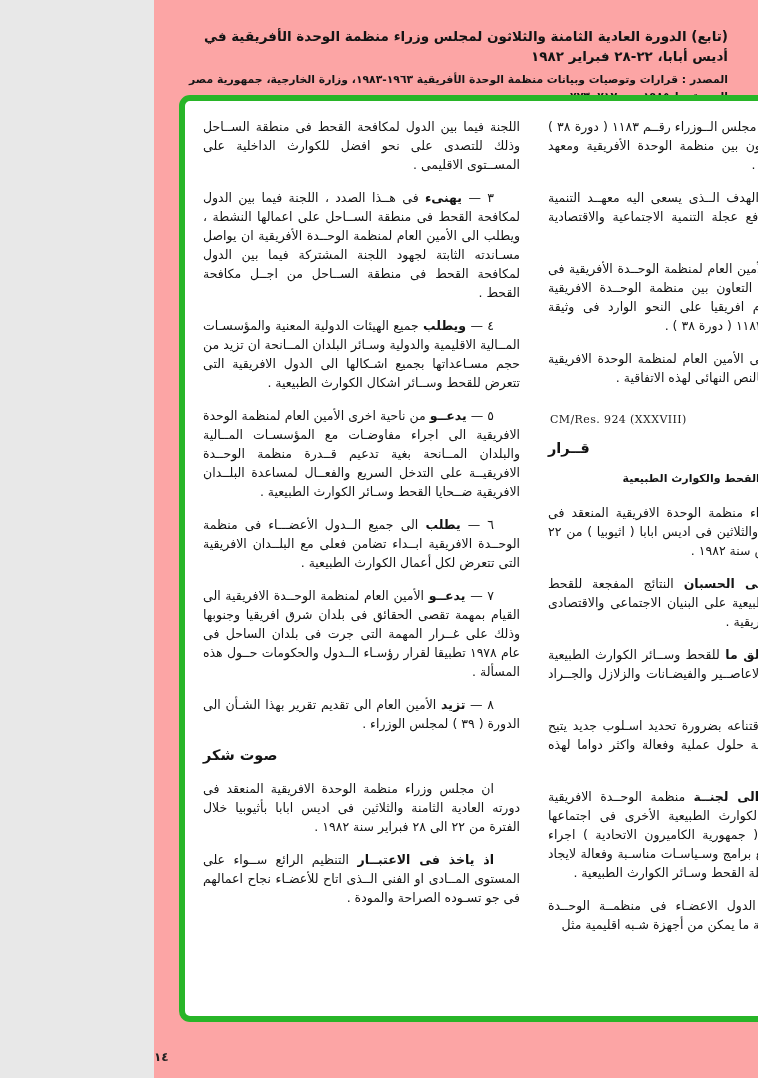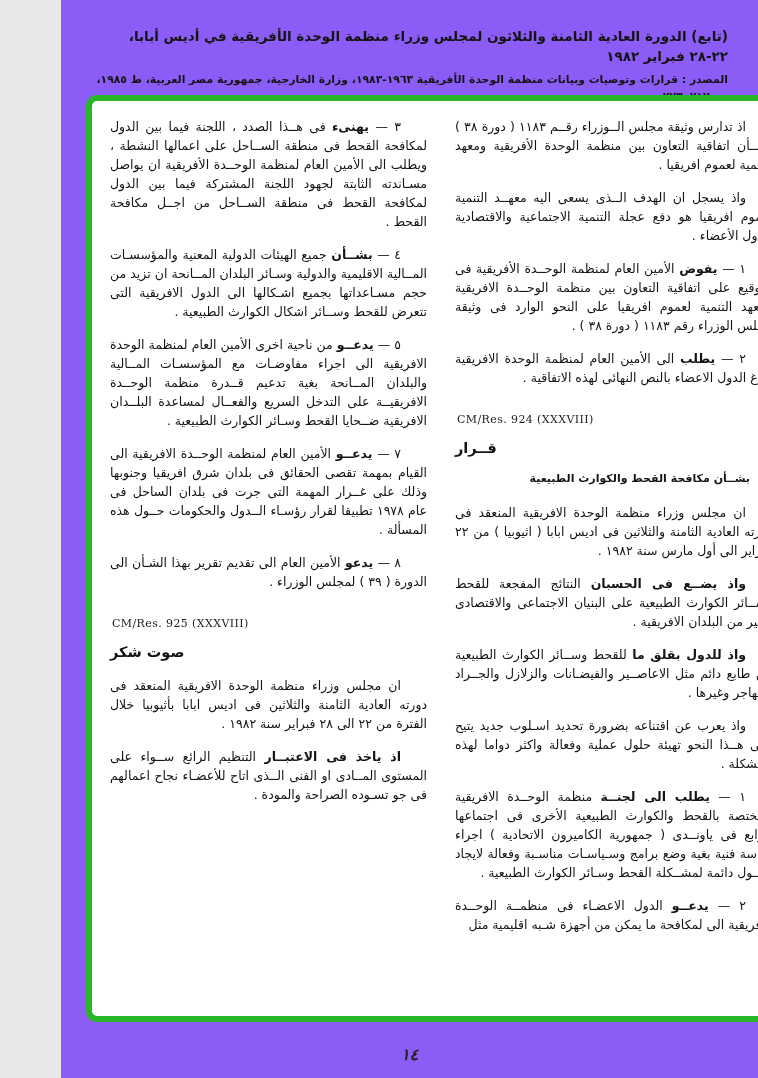--- a/index.html
+++ b/index.html
@@ -1,19 +1,19 @@
 <!DOCTYPE html>
 <html lang="ar" dir="rtl"><head>
 <meta charset="utf-8">
 <style>
   html,body{margin:0;padding:0;background:#e8e8e8;}
   .page{
     position:relative;
-    width:697px;height:1078px;
-    background:#8b5cf6;
+    width:604px;height:1078px;
+    background:#fca5a5;
     font-family:"DejaVu Sans",sans-serif;
     color:#141414;
     overflow:hidden;
     direction:rtl;
   }
   
   .header{position:absolute;top:26px;right:30px;left:28px;text-align:right;}
   .header .l1{font-weight:700;font-size:13.5px;line-height:1.5;letter-spacing:.2px;}
   .header .l2{font-weight:700;font-size:10.8px;line-height:1.6;margin-top:4px;letter-spacing:.2px;}
   
@@ -29,21 +29,21 @@
   .p.noindent{text-indent:0;}
   .b{font-weight:700;}
   .ref{
     font-family:"DejaVu Serif","Liberation Serif",serif;
     direction:ltr;text-align:left;unicode-bidi:embed;
     font-size:11px;letter-spacing:.4px;margin:26px 0 14px 2px;color:#1a1a1a;
   }
   .title{font-size:14.5px;font-weight:700;text-align:left;margin:14px 0 16px 0;letter-spacing:1px;}
   .subtitle{font-size:11px;font-weight:700;text-align:right;text-indent:22px;margin:0 0 18px 0;}
   
-  .footer{position:absolute;left:0;right:0;bottom:14px;text-align:center;font-size:16px;font-weight:700;color:#222;font-style:italic;}
+  .footer{position:absolute;left:0;right:0;bottom:14px;text-align:left;font-size:12px;font-weight:700;color:#222;}
 </style>
 </head>
 <body>
 
 <div class="page">
 
   <div class="header">
     <div class="l1">(تابع) الدورة العادية الثامنة والثلاثون لمجلس وزراء منظمة الوحدة الأفريقية في أديس أبابا، ٢٢-٢٨ فبراير ١٩٨٢</div>
     <div class="l2">المصدر : قرارات وتوصيات وبيانات منظمة الوحدة الأفريقية ١٩٦٣-١٩٨٣، وزارة الخارجية، جمهورية مصر العربية، ط ١٩٨٥، ص ٧١٢ــ٧٢٣</div>
   </div>
@@ -59,26 +59,27 @@
           <div class="title"><span>قــرار</span></div>
           <div class="subtitle"><span>بشــأن مكافحة القحط والكوارث الطبيعية</span></div>
           <div class="p"><span>ان مجلس وزراء منظمة الوحدة الافريقية المنعقد فى دورته العادية الثامنة والثلاثين فى اديس ابابا ( اثيوبيا ) من ٢٢ فبراير الى أول مارس سنة ١٩٨٢ .</span></div>
           <div class="p"><span class="b">واذ يضــع فى الحسبان</span><span> النتائج المفجعة للقحط وســائر الكوارث الطبيعية على البنيان الاجتماعى والاقتصادى لكثير من البلدان الافريقية .</span></div>
           <div class="p"><span class="b">واذ للدول بقلق ما</span><span> للقحط وســائر الكوارث الطبيعية من طابع دائم مثل الاعاصــير والفيضـانات والزلازل والجــراد المهاجر وغيرها .</span></div>
           <div class="p"><span>واذ يعرب عن اقتناعه بضرورة تحديد اسـلوب جديد يتيح على هــذا النحو تهيئة حلول عملية وفعالة واكثر دواما لهذه المشكلة .</span></div>
           <div class="p"><span>١ — </span><span class="b">يطلب الى لجنــة</span><span> منظمة الوحــدة الافريقية المختصة بالقحط والكوارث الطبيعية الأخرى فى اجتماعها الرابع فى ياونــدى ( جمهورية الكاميرون الاتحادية ) اجراء دراسة فنية بغية وضع برامج وسـياسـات مناسـبة وفعالة لايجاد حلــول دائمة لمشــكلة القحط وسـائر الكوارث الطبيعية .</span></div>
           <div class="p"><span>٢ — </span><span class="b">يدعــو</span><span> الدول الاعضـاء فى منظمــة الوحــدة الافريقية الى لمكافحة ما يمكن من أجهزة شـبه اقليمية مثل</span></div>
         </div>
       <div class="col" id="col-left">
+          <div class="p noindent"><span>اللجنة فيما بين الدول لمكافحة القحط فى منطقة الســاحل وذلك للتصدى على نحو افضل للكوارث الداخلية على المســتوى الاقليمى .</span></div>
           <div class="p"><span>٣ — </span><span class="b">يهنىء</span><span> فى هــذا الصدد ، اللجنة فيما بين الدول لمكافحة القحط فى منطقة الســاحل على اعمالها النشطة ، ويطلب الى الأمين العام لمنظمة الوحــدة الأفريقية ان يواصل مسـاندته الثابتة لجهود اللجنة المشتركة فيما بين الدول لمكافحة القحط فى منطقة الســاحل من اجــل مكافحة القحط .</span></div>
-          <div class="p"><span>٤ — </span><span class="b">بشــأن</span><span> جميع الهيئات الدولية المعنية والمؤسسـات المــالية الاقليمية والدولية وسـائر البلدان المــانحة ان تزيد من حجم مسـاعداتها بجميع اشـكالها الى الدول الافريقية التى تتعرض للقحط وســائر اشكال الكوارث الطبيعية .</span></div>
+          <div class="p"><span>٤ — </span><span class="b">ويطلب</span><span> جميع الهيئات الدولية المعنية والمؤسسـات المــالية الاقليمية والدولية وسـائر البلدان المــانحة ان تزيد من حجم مسـاعداتها بجميع اشـكالها الى الدول الافريقية التى تتعرض للقحط وســائر اشكال الكوارث الطبيعية .</span></div>
           <div class="p"><span>٥ — </span><span class="b">يدعــو</span><span> من ناحية اخرى الأمين العام لمنظمة الوحدة الافريقية الى اجراء مفاوضـات مع المؤسسـات المــالية والبلدان المــانحة بغية تدعيم قــدرة منظمة الوحــدة الافريقيــة على التدخل السريع والفعــال لمساعدة البلــدان الافريقية ضــحايا القحط وسـائر الكوارث الطبيعية .</span></div>
+          <div class="p"><span>٦ — </span><span class="b">يطلب</span><span> الى جميع الــدول الأعضـــاء فى منظمة الوحــدة الافريقية ابــداء تضامن فعلى مع البلــدان الافريقية التى تتعرض لكل أعمال الكوارث الطبيعية .</span></div>
           <div class="p"><span>٧ — </span><span class="b">يدعــو</span><span> الأمين العام لمنظمة الوحــدة الافريقية الى القيام بمهمة تقصى الحقائق فى بلدان شرق افريقيا وجنوبها وذلك على غــرار المهمة التى جرت فى بلدان الساحل فى عام ١٩٧٨ تطبيقا لقرار رؤسـاء الــدول والحكومات حــول هذه المسألة .</span></div>
-          <div class="p"><span>٨ — </span><span class="b">يدعو</span><span> الأمين العام الى تقديم تقرير بهذا الشـأن الى الدورة ( ٣٩ ) لمجلس الوزراء .</span></div>
-          <div class="ref"><span>CM/Res. 925 (XXXVIII)</span></div>
+          <div class="p"><span>٨ — </span><span class="b">تزيد</span><span> الأمين العام الى تقديم تقرير بهذا الشـأن الى الدورة ( ٣٩ ) لمجلس الوزراء .</span></div>
           <div class="title"><span>صوت شكر</span></div>
           <div class="p"><span>ان مجلس وزراء منظمة الوحدة الافريقية المنعقد فى دورته العادية الثامنة والثلاثين فى اديس ابابا بأثيوبيا خلال الفترة من ٢٢ الى ٢٨ فبراير سنة ١٩٨٢ .</span></div>
           <div class="p"><span class="b">اذ ياخذ فى الاعتبــار</span><span> التنظيم الرائع ســواء على المستوى المــادى او الفنى الــذى اتاح للأعضـاء نجاح اعمالهم فى جو تسـوده الصراحة والمودة .</span></div>
         </div>
     </div>
   </div>
 
   <div class="footer">
     <span>١٤</span>
   </div>

